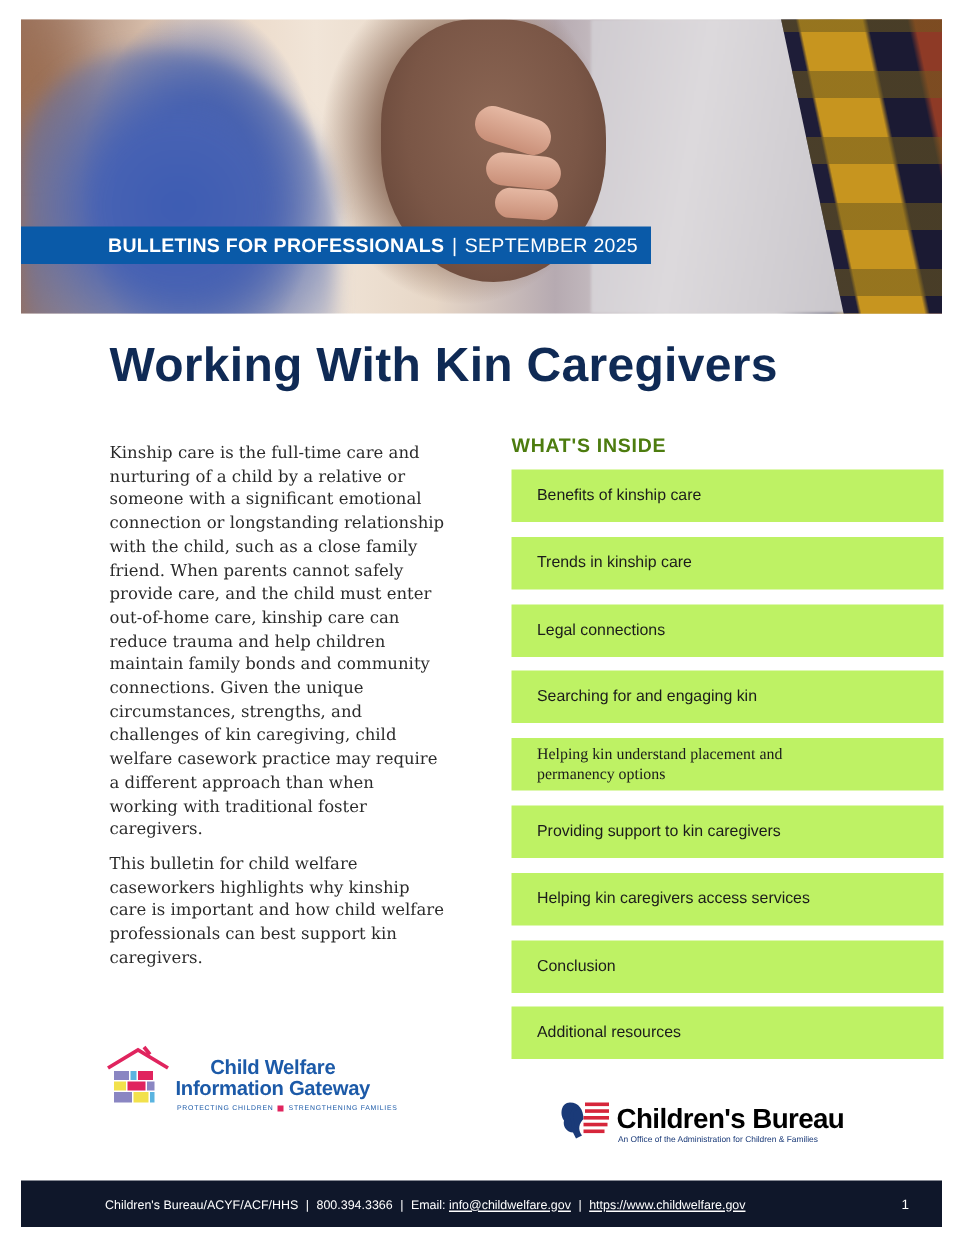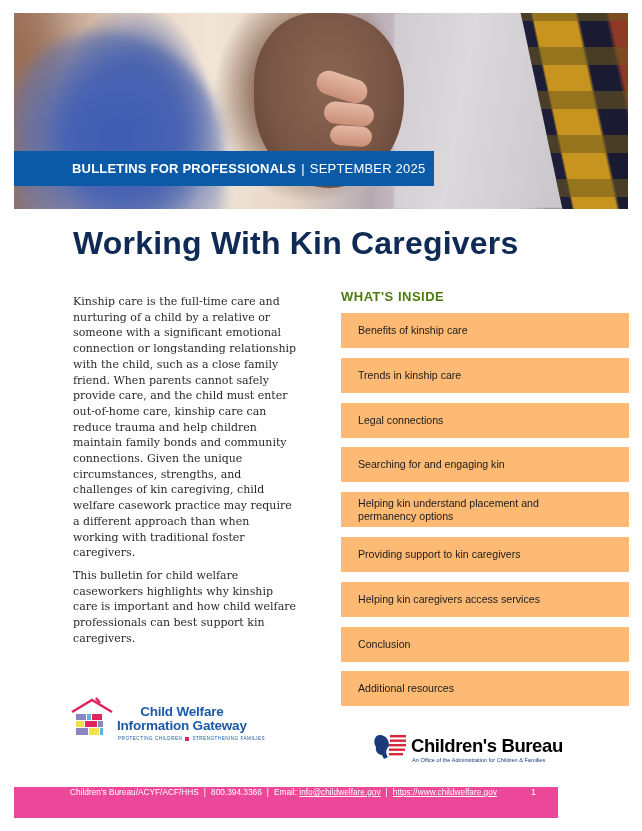--- a/index.html
+++ b/index.html
@@ -35,21 +35,21 @@
     background: linear-gradient(100deg, #cfcbd0 0%, #dcd9dc 40%, #c9c6cb 100%); filter: blur(1px);
   }
   .hero .plaid {
     position: absolute; left: 528px; top: -10px; width: 120px; height: 220px; transform: skewX(12deg);
     background:
       repeating-linear-gradient(0deg, rgba(0,0,0,0) 0 26px, rgba(110,90,30,0.55) 26px 44px),
       linear-gradient(90deg, #1e1d38 0%, #1e1d38 8%, #c7951f 10%, #c7951f 45%, #1b1a33 48%, #1b1a33 70%, #8e3a26 74%, #8e3a26 100%);
   }
 
   .banner {
-    position: absolute; left: 14px; top: 151px; width: 420px; height: 35px; background: #0a5aa8;
+    position: absolute; left: 14px; top: 151px; width: 420px; height: 25px; background: #0a5aa8;
     color: #ffffff; display: flex; align-items: center; padding-left: 58px; font-size: 13px; letter-spacing: 0.2px;
   }
   .banner .series { font-weight: bold; }
   .banner .sep { margin: 0 5px; font-weight: normal; }
   .banner .date { font-weight: normal; }
 
   
   .title {
     position: absolute; left: 73px; top: 225px; font-size: 32px; font-weight: bold; color: #0f2a55;
     letter-spacing: 0.2px; white-space: nowrap;
@@ -61,40 +61,40 @@
     font-size: 11px; line-height: 15.7px; color: #2a2a2a;
   }
   .body-text p { margin-bottom: 7px; }
 
   
   .inside-heading {
     position: absolute; left: 341px; top: 289px; font-size: 13px; font-weight: bold; color: #4d7c0f; letter-spacing: 0.5px;
   }
   .toc { position: absolute; left: 341px; top: 313px; width: 288px; }
   .toc-item {
-    height: 35px; background: #fdba74; margin-bottom: 9.8px; display: flex; align-items: center;
+    height: 35px; background: #bef264; margin-bottom: 9.8px; display: flex; align-items: center;
     padding-left: 17px; font-size: 10.6px; color: #1b1b1b; line-height: 13px;
   }
 
   
   .cw-logo { position: absolute; left: 70px; top: 696px; width: 240px; height: 48px; text-align: center; }
   .cw-logo .house { position: absolute; left: 0; top: 0; width: 44px; height: 44px; }
   .cw-logo .name { position: absolute; left: 47px; top: 9px; color: #1c5aa8; font-weight: bold; font-size: 13.5px; line-height: 14px; letter-spacing: -0.2px; }
   .cw-logo .tag { position: absolute; left: 48px; top: 40px; color: #1c5aa8; font-size: 4.6px; letter-spacing: 0.5px; white-space: nowrap; }
   .cw-logo .tag .dot { display: inline-block; width: 4px; height: 4px; background: #e0245e; margin: 0 3px; vertical-align: middle; }
 
   .cb-logo { position: absolute; left: 372px; top: 729px; width: 220px; height: 40px; }
   .cb-logo .mark { position: absolute; left: 0; top: 2px; width: 36px; height: 30px; }
   .cb-logo .name { position: absolute; left: 39px; top: 6px; color: #000000; font-weight: bold; font-size: 18.5px; letter-spacing: -0.4px; white-space: nowrap; }
   .cb-logo .sub { position: absolute; left: 40px; top: 28px; color: #1a3a78; font-size: 5.6px; white-space: nowrap; }
 
   
   .footer {
-    position: absolute; left: 14px; top: 787px; width: 544px; height: 31px; background: #ec4899; color: #ffffff;
-    font-size: 8.3px; display: flex; align-items: flex-start;
+    position: absolute; left: 14px; top: 787px; width: 614px; height: 31px; background: #0f172a; color: #ffffff;
+    font-size: 8.3px; display: flex; align-items: center;
   }
   .footer .info { margin-left: 56px; white-space: nowrap; }
   .footer .pipe { margin: 0 5px; }
   .footer a { color: #ffffff; text-decoration: underline; }
   .footer .page { position: absolute; right: 22px; font-size: 9px; }
 </style>
 </head>
 <body>
 
 <div class="hero">
@@ -129,21 +129,21 @@
   <div class="toc-item">
       <span>Trends in kinship care</span>
     </div>
   <div class="toc-item">
       <span>Legal connections</span>
     </div>
   <div class="toc-item">
       <span>Searching for and engaging kin</span>
     </div>
   <div class="toc-item">
-      <span style="max-width:215px;">Helping kin understand placement and permanency options</span>
+      <span style="max-width:215px;font-family:Liberation Serif, serif;">Helping kin understand placement and permanency options</span>
     </div>
   <div class="toc-item">
       <span>Providing support to kin caregivers</span>
     </div>
   <div class="toc-item">
       <span>Helping kin caregivers access services</span>
     </div>
   <div class="toc-item">
       <span>Conclusion</span>
     </div>

